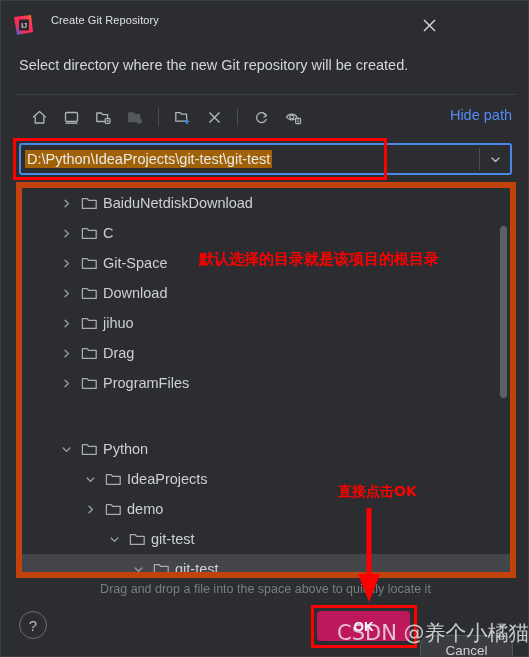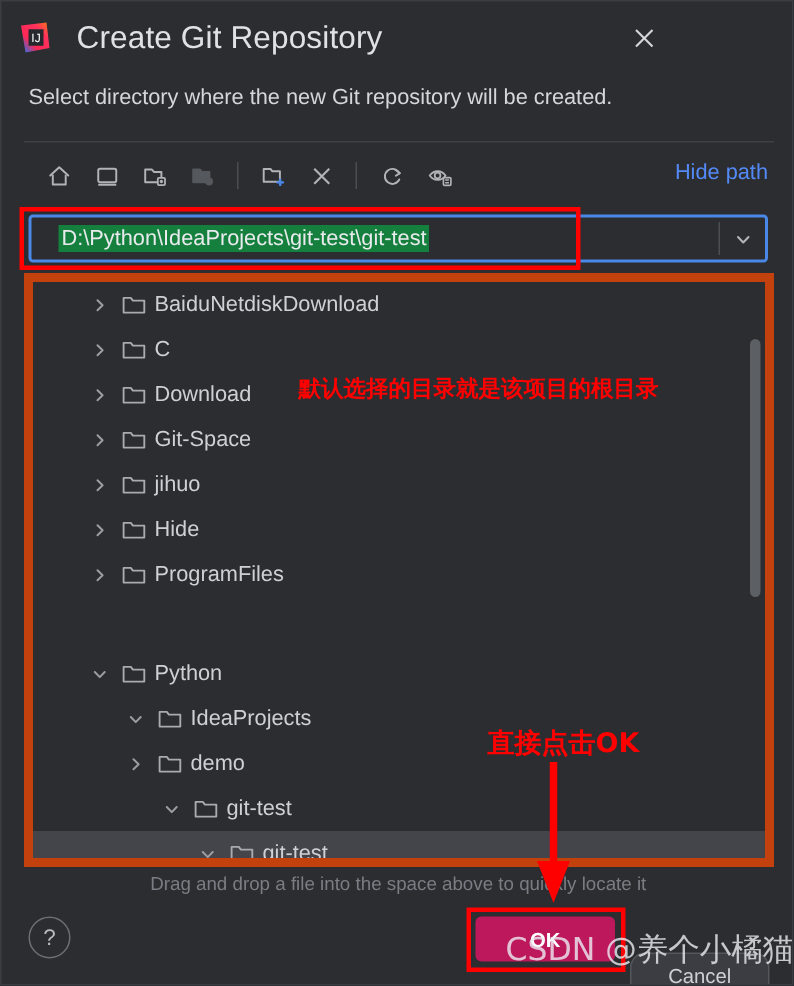--- a/index.html
+++ b/index.html
@@ -22,21 +22,21 @@
     position: absolute; left: 0; top: 0;
     width: 451px; height: 48px;
     display: flex; align-items: center;
   }
   .app-logo {
     position: absolute; left: 11px; top: 13px;
     width: 22px; height: 22px;
   }
   .title-text {
     position: absolute; left: 50px; top: 13px;
-    font-size: 21px; color: #dfe1e5;
+    font-size: 11px; color: #dfe1e5;
     letter-spacing: 0.1px;
   }
   .close-btn {
     position: absolute; right: 8px; top: 10px;
     width: 30px; height: 28px;
     display: flex; align-items: center; justify-content: center;
     cursor: pointer;
   }
 
   
@@ -70,24 +70,24 @@
   
   .path-row {
     position: absolute; left: 18px; top: 142px;
     width: 493px; height: 32px;
     border: 2px solid #4a88e8;
     border-radius: 3px;
     background: #2b2d30;
     display: flex; align-items: center;
   }
   .path-value {
-    margin-left: 18px;
+    margin-left: 4px;
     font-size: 14.5px;
     color: #e8eaed;
-    background: #15803d;
+    background: #a16207;
     padding: 1px 2px;
     white-space: nowrap;
   }
   .path-drop-sep {
     position: absolute; right: 30px; top: 3px;
     width: 1px; height: 22px; background: #4a4d52;
   }
   .path-drop {
     position: absolute; right: 0; top: 0;
     width: 30px; height: 28px;
@@ -174,21 +174,21 @@
   .ann-box-ok   { left: 310px; top: 604px; width: 106px; height: 43px; }
   .ann-text {
     position: absolute;
     color: #ff0000;
     font-weight: bold;
     font-family: "DejaVu Sans", "Liberation Sans", sans-serif;
     pointer-events: none;
     white-space: nowrap;
   }
   .ann-text-1 { left: 198px; top: 249px; font-size: 15px; }
-  .ann-text-2 { left: 324px; top: 482px; font-size: 18px; }
+  .ann-text-2 { left: 337px; top: 482px; font-size: 14px; }
   .ann-arrow {
     position: absolute; left: 348px; top: 505px;
     width: 40px; height: 100px;
     pointer-events: none;
   }
 
   
   .watermark {
     position: absolute; left: 336px; top: 618px;
     font-size: 21px;
@@ -335,60 +335,60 @@
           <span class="twisty">
             <svg width="13" height="13" viewBox="0 0 13 13">
               <path d="M5 3.2 L8.4 6.5 L5 9.8" fill="none" stroke="#9a9da2" stroke-width="1.35" stroke-linecap="round" stroke-linejoin="round"></path>
             </svg>
           </span>
           <span class="folder-ic">
             <svg width="17" height="15" viewBox="0 0 17 15">
               <path d="M1.4 2.6 L6.2 2.6 L7.6 4.4 L15.2 4.4 L15.2 12.4 L1.4 12.4 Z" fill="none" stroke="#a8abb0" stroke-width="1.25" stroke-linejoin="round"></path>
             </svg>
           </span>
+          <span class="tree-label">Git-Space</span>
+        </div>
+        <div class="tree-row" style="padding-left: 36px;">
+          <span class="twisty">
+            <svg width="13" height="13" viewBox="0 0 13 13">
+              <path d="M5 3.2 L8.4 6.5 L5 9.8" fill="none" stroke="#9a9da2" stroke-width="1.35" stroke-linecap="round" stroke-linejoin="round"></path>
+            </svg>
+          </span>
+          <span class="folder-ic">
+            <svg width="17" height="15" viewBox="0 0 17 15">
+              <path d="M1.4 2.6 L6.2 2.6 L7.6 4.4 L15.2 4.4 L15.2 12.4 L1.4 12.4 Z" fill="none" stroke="#a8abb0" stroke-width="1.25" stroke-linejoin="round"></path>
+            </svg>
+          </span>
           <span class="tree-label">Download</span>
         </div>
         <div class="tree-row" style="padding-left: 36px;">
           <span class="twisty">
             <svg width="13" height="13" viewBox="0 0 13 13">
               <path d="M5 3.2 L8.4 6.5 L5 9.8" fill="none" stroke="#9a9da2" stroke-width="1.35" stroke-linecap="round" stroke-linejoin="round"></path>
             </svg>
           </span>
           <span class="folder-ic">
             <svg width="17" height="15" viewBox="0 0 17 15">
               <path d="M1.4 2.6 L6.2 2.6 L7.6 4.4 L15.2 4.4 L15.2 12.4 L1.4 12.4 Z" fill="none" stroke="#a8abb0" stroke-width="1.25" stroke-linejoin="round"></path>
             </svg>
           </span>
-          <span class="tree-label">Git-Space</span>
-        </div>
-        <div class="tree-row" style="padding-left: 36px;">
-          <span class="twisty">
-            <svg width="13" height="13" viewBox="0 0 13 13">
-              <path d="M5 3.2 L8.4 6.5 L5 9.8" fill="none" stroke="#9a9da2" stroke-width="1.35" stroke-linecap="round" stroke-linejoin="round"></path>
-            </svg>
-          </span>
-          <span class="folder-ic">
-            <svg width="17" height="15" viewBox="0 0 17 15">
-              <path d="M1.4 2.6 L6.2 2.6 L7.6 4.4 L15.2 4.4 L15.2 12.4 L1.4 12.4 Z" fill="none" stroke="#a8abb0" stroke-width="1.25" stroke-linejoin="round"></path>
-            </svg>
-          </span>
           <span class="tree-label">jihuo</span>
         </div>
         <div class="tree-row" style="padding-left: 36px;">
           <span class="twisty">
             <svg width="13" height="13" viewBox="0 0 13 13">
               <path d="M5 3.2 L8.4 6.5 L5 9.8" fill="none" stroke="#9a9da2" stroke-width="1.35" stroke-linecap="round" stroke-linejoin="round"></path>
             </svg>
           </span>
           <span class="folder-ic">
             <svg width="17" height="15" viewBox="0 0 17 15">
               <path d="M1.4 2.6 L6.2 2.6 L7.6 4.4 L15.2 4.4 L15.2 12.4 L1.4 12.4 Z" fill="none" stroke="#a8abb0" stroke-width="1.25" stroke-linejoin="round"></path>
             </svg>
           </span>
-          <span class="tree-label">Hide</span>
+          <span class="tree-label">Drag</span>
         </div>
         <div class="tree-row" style="padding-left: 36px;">
           <span class="twisty">
             <svg width="13" height="13" viewBox="0 0 13 13">
               <path d="M5 3.2 L8.4 6.5 L5 9.8" fill="none" stroke="#9a9da2" stroke-width="1.35" stroke-linecap="round" stroke-linejoin="round"></path>
             </svg>
           </span>
           <span class="folder-ic">
             <svg width="17" height="15" viewBox="0 0 17 15">
               <path d="M1.4 2.6 L6.2 2.6 L7.6 4.4 L15.2 4.4 L15.2 12.4 L1.4 12.4 Z" fill="none" stroke="#a8abb0" stroke-width="1.25" stroke-linejoin="round"></path>

